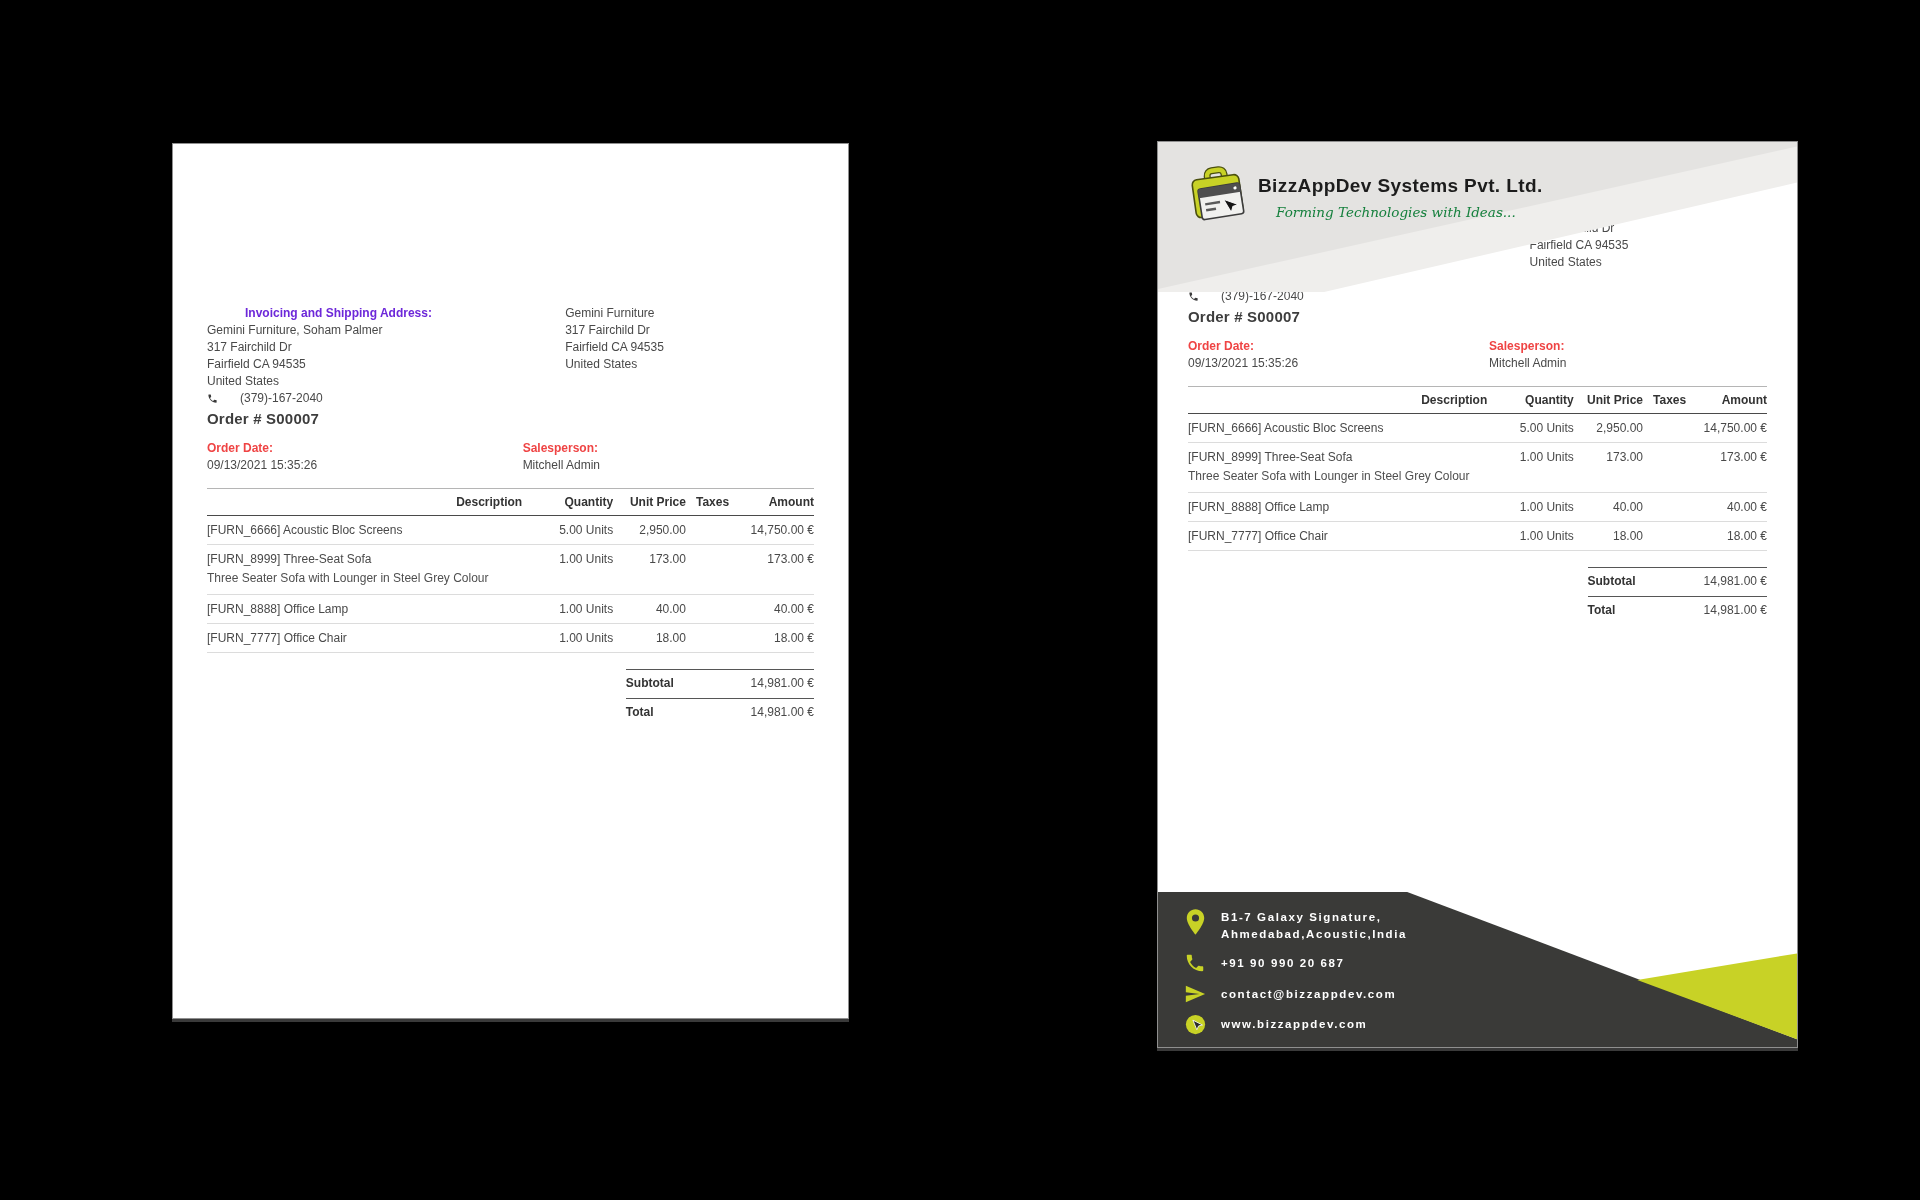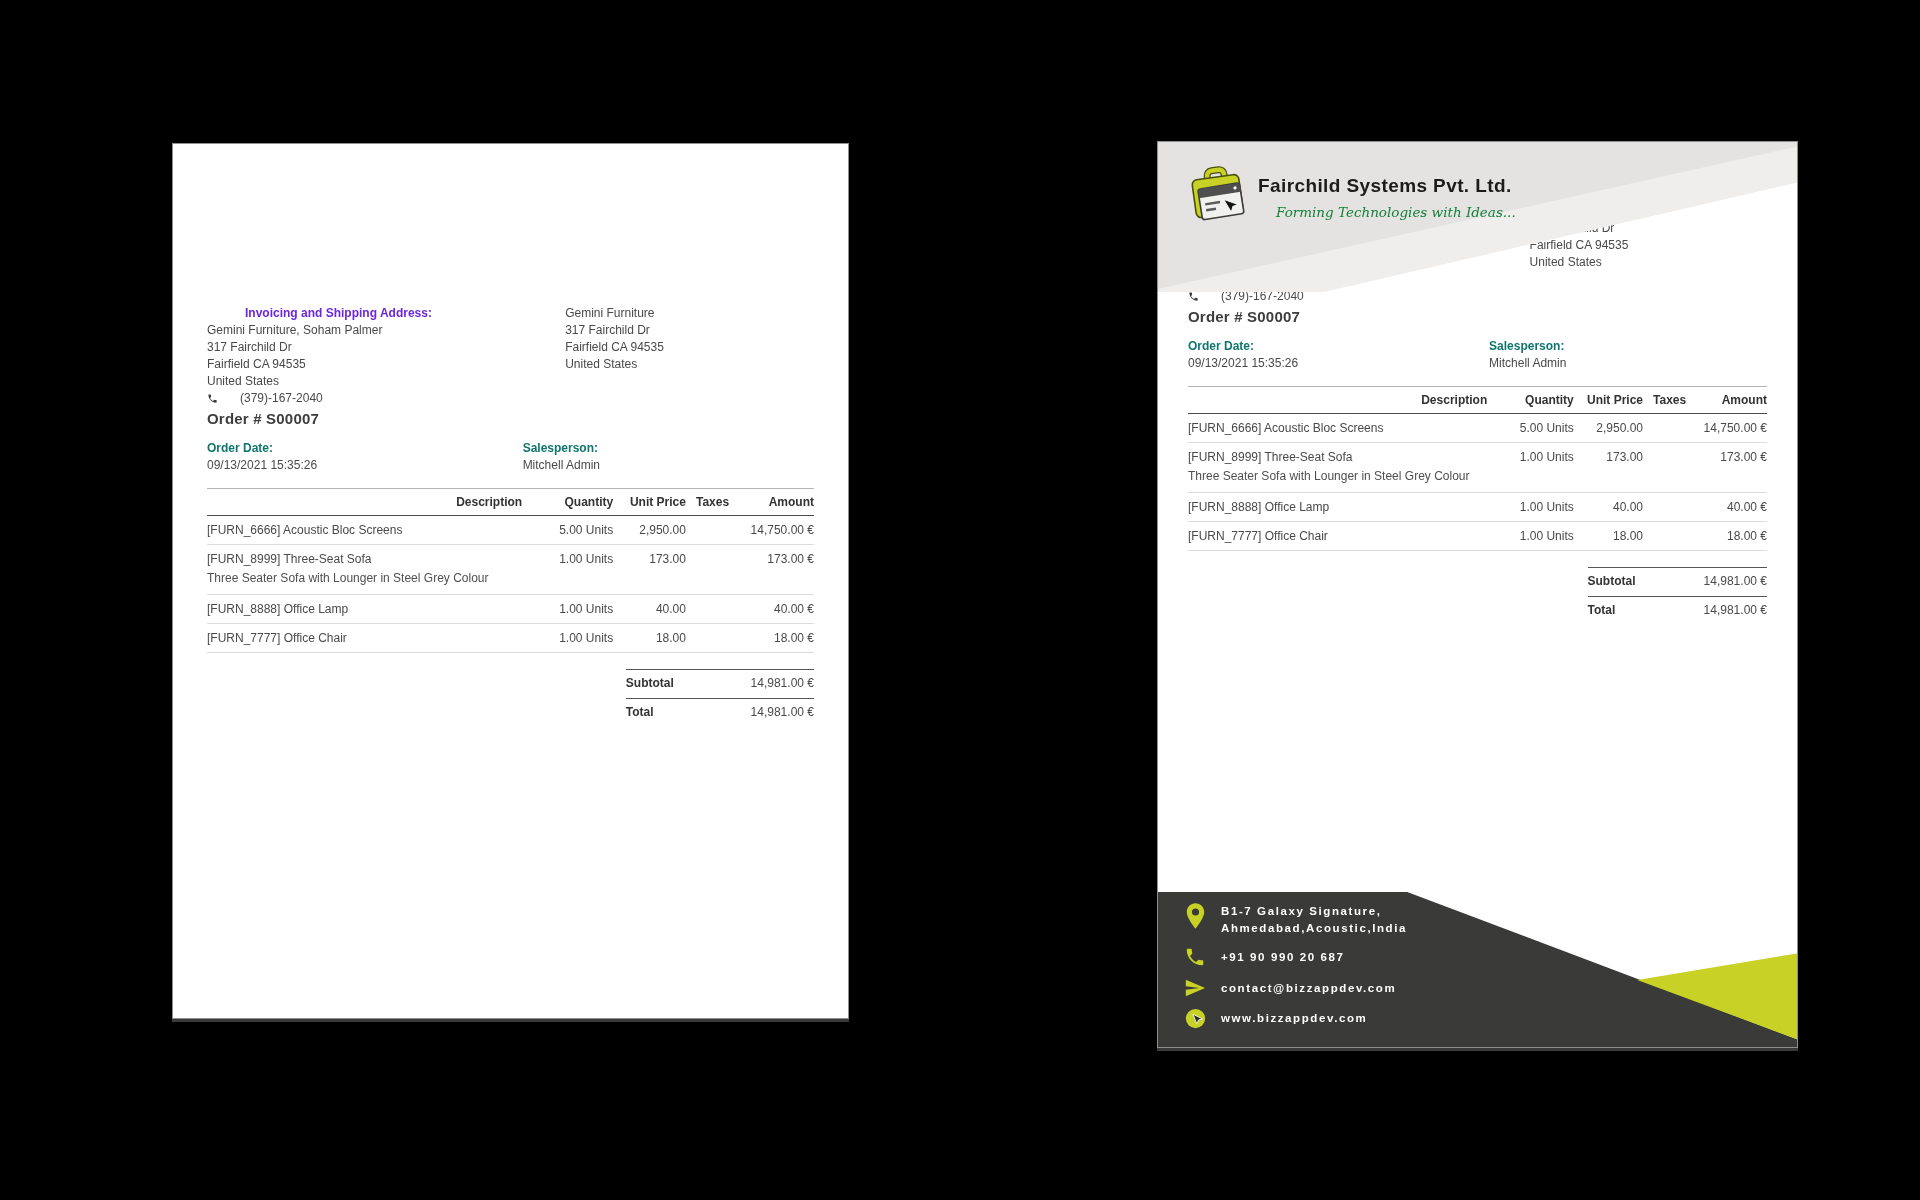--- a/index.html
+++ b/index.html
@@ -25,21 +25,21 @@
   .addr-label { font-weight:bold; color:#6d28d9;margin-left:38px; }
   .phone-line { display:flex; align-items:center; gap:22px; }
   .phone-line svg { width:11px; height:11px; }
 
   .order-title { font-size:15px; font-weight:700; color:#3d3d3d; margin-top:3px;
                  letter-spacing:0.2px; }
 
   .order-info { display:flex; margin-top:13px; }
   .oi-col { width:52%; }
   .oi-col.second { width:48%; }
-  .oi-label { font-weight:bold; color:#0f766e; }
+  .oi-label { font-weight:bold; color:#ef4444; }
 
   table.lines { width:100%; border-collapse:collapse; margin-top:14px; }
   table.lines th { font-weight:bold; color:#333; text-align:right;
                    border-top:1px solid #b5b5b5; border-bottom:1px solid #4a4a4a;
                    padding:5px 0 4px 0; font-size:12px; }
   table.lines th.c-desc  { text-align:right; width:52%; }
   table.lines th.c-qty   { width:15%; }
   table.lines th.c-unit  { width:12%; }
   table.lines th.c-tax   { width:7%; text-align:left; padding-left:10px; }
   table.lines th.c-amt   { width:14%; }
@@ -67,21 +67,21 @@
   .tagline { position:absolute; left:118px; top:62px; font-size:13.5px;
              font-style:italic; color:#15803d;
              font-family:"DejaVu Serif", serif; }
 
   
   .rp-footer { position:absolute; left:0; bottom:0; width:100%; height:156px; }
   .footer-dark { position:absolute; inset:0; background:#3a3a38;
                  clip-path:polygon(0 1px,39% 1px,100% 95%,100% 100%,0 100%); }
   .footer-lime { position:absolute; inset:0; background:#c8d226;
                  clip-path:polygon(75% 57%,100% 40%,100% 95%); }
-  .footer-items { position:absolute; left:26px; top:6px; display:flex;
+  .footer-items { position:absolute; left:26px; top:12px; display:flex;
                   flex-direction:column; }
   .f-item { display:flex; align-items:center; gap:15px; margin-top:9px; }
   .f-item.first { align-items:flex-start; margin-top:6px; }
   .f-icon { width:22px; display:flex; justify-content:center; flex:none; }
   .f-text { color:#fff; font-size:11.5px; font-weight:bold;
             letter-spacing:1.6px; line-height:17px; }
 </style>
 </head>
 <body>
 
@@ -197,21 +197,21 @@
         </g>
         <g transform="rotate(-9 34 40)">
           <rect x="14" y="24" width="42" height="31" rx="2.5" fill="#f1f1ef" stroke="#3c3c3c" stroke-width="1.6"></rect>
           <path d="M14 26.5a2.5 2.5 0 0 1 2.5-2.5h37a2.5 2.5 0 0 1 2.5 2.5V33H14z" fill="#4f4f4f"></path>
           <circle cx="51" cy="28.5" r="1.6" fill="#fff"></circle>
           <line x1="19" y1="40" x2="34" y2="40" stroke="#5a5a5a" stroke-width="2.4"></line>
           <line x1="19" y1="46" x2="29" y2="46" stroke="#5a5a5a" stroke-width="2.4"></line>
           <path d="M38 38l5.5 14 2.6-5.6 5.6-1z" fill="#141414" stroke="#f7f7f7" stroke-width="1"></path>
         </g>
       </svg>
-      <div class="company-name">Fairchild Systems Pvt. Ltd.</div>
+      <div class="company-name">BizzAppDev Systems Pvt. Ltd.</div>
       <div class="tagline">Forming Technologies with Ideas...</div>
     </div>
 
     <div class="inv-body">
 
       <div class="addr-row">
         <div class="addr-col-left">
           <div class="addr-label">Invoicing and Shipping Address:</div>
           <div>Gemini Furniture, Soham Palmer</div>
           <div>317 Fairchild Dr</div>

